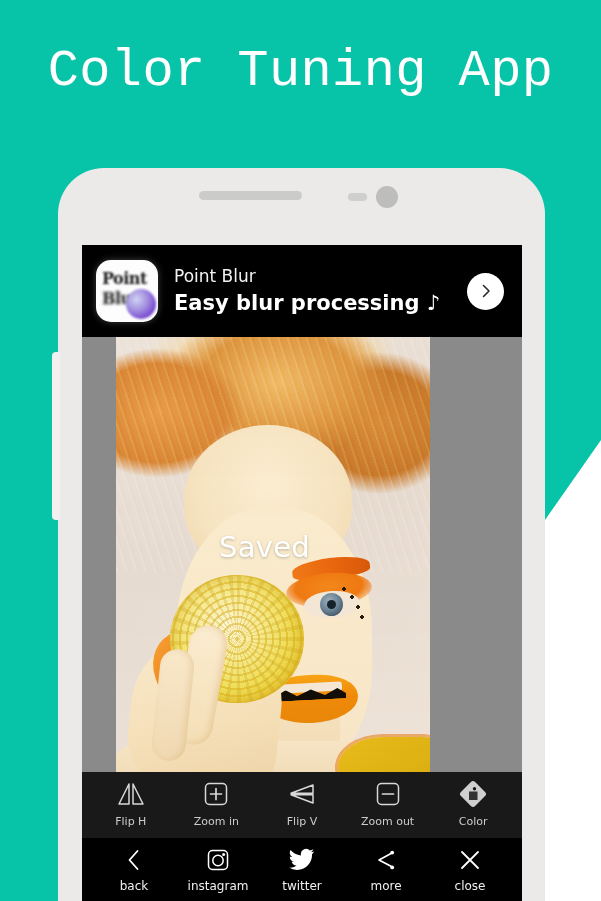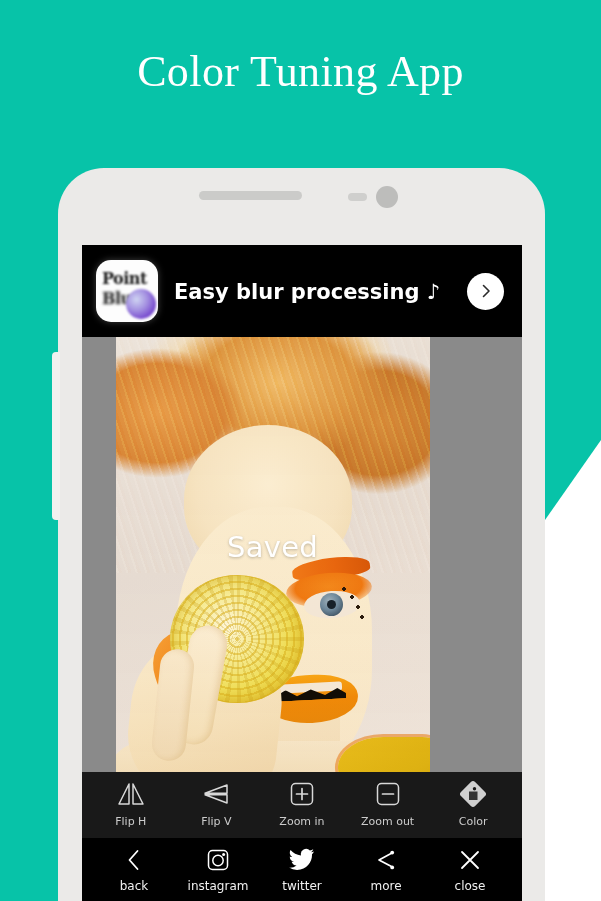--- a/index.html
+++ b/index.html
@@ -25,26 +25,26 @@
     position:absolute; right:0; top:440px; width:140px; height:200px;
     background:#ffffff;
     clip-path: polygon(100% 0, 100% 100%, 0 100%);
     z-index:1;
   }
   
   #title{
     position:absolute; top:42px; left:0; width:601px;
     text-align:center;
     color:#ffffff;
-    font-size:44px;
+    font-size:52px;
     font-weight:300;
     letter-spacing:0.4px;
     z-index:5;
     line-height:60px;
-    font-family:Liberation Serif, serif;
+    font-family:Liberation Mono, monospace;
   }
   
   #phone{
     position:absolute;
     left:58px; top:168px;
     width:487px; height:733px;
     background:#ebeae8;
     border-top-left-radius:46px;
     border-top-right-radius:46px;
     z-index:4;
@@ -257,21 +257,21 @@
     background:linear-gradient(150deg,#e8c01c 0%,#ddb512 60%,#cfa40c 100%);
     border-radius:46% 20% 30% 60%;
     box-shadow:0 0 0 3px rgba(232,122,16,0.55);
   }
   #warm-grade{
     inset:0; width:100%; height:100%;
     background:linear-gradient(180deg, rgba(255,190,90,0.10) 0%, rgba(255,160,40,0.06) 100%);
     mix-blend-mode:multiply;
   }
   #saved-overlay{
-    position:absolute; left:16px; top:193px; width:281px;
+    position:absolute; left:8px; top:193px; width:281px;
     text-align:center; color:#ffffff;
     font-size:29px; letter-spacing:0.3px;
     font-family:"DejaVu Sans", sans-serif;
     text-shadow:0 1px 3px rgba(0,0,0,0.25);
     z-index:20;
   }
   
   #tool-row{
     position:relative; width:440px; height:66px;
     background:#191919;
@@ -320,20 +320,21 @@
 
 <div id="screen">
 
   <div id="ad-banner">
     <div id="ad-icon">
       <span class="t1">Point</span>
       <span class="t2">Blur</span>
       <span class="blob"></span>
     </div>
     <div id="ad-text">
+      <div id="ad-title">Point Blur</div>
       <div id="ad-sub">Easy blur processing ♪</div>
     </div>
     <div id="ad-cta">
       <svg width="16" height="16" viewBox="0 0 16 16">
         <path d="M5.5 2.5 L11 8 L5.5 13.5" fill="none" stroke="#2b2b2b" stroke-width="1.6" stroke-linecap="round" stroke-linejoin="round"></path>
       </svg>
     </div>
   </div>
 
   <div id="photo-area">
@@ -374,36 +375,36 @@
         <svg width="30" height="26" viewBox="0 0 30 26">
           <path d="M13 3 L13 23 L3 23 Z" fill="none" stroke="#d8d8d8" stroke-width="1.5" stroke-linejoin="round"></path>
           <path d="M17 3 L17 23 L27 23 Z" fill="none" stroke="#d8d8d8" stroke-width="1.5" stroke-linejoin="round"></path>
         </svg>
       </div>
       <div class="tool-lbl">Flip H</div>
     </div>
 
     <div class="tool-item">
       <div class="tool-ico">
+        <svg width="28" height="28" viewBox="0 0 28 28">
+          <rect x="3.5" y="3.5" width="21" height="21" rx="4" fill="none" stroke="#d8d8d8" stroke-width="1.5"></rect>
+          <path d="M14 8.5 L14 19.5 M8.5 14 L19.5 14" stroke="#d8d8d8" stroke-width="1.7" stroke-linecap="round"></path>
+        </svg>
+      </div>
+      <div class="tool-lbl">Zoom in</div>
+    </div>
+
+    <div class="tool-item">
+      <div class="tool-ico">
         <svg width="30" height="26" viewBox="0 0 30 26">
           <path d="M26 4 L26 12.2 L4 12.2 Z" fill="none" stroke="#d8d8d8" stroke-width="1.5" stroke-linejoin="round"></path>
           <path d="M26 13.8 L26 22 L4 13.8 Z" fill="none" stroke="#d8d8d8" stroke-width="1.5" stroke-linejoin="round"></path>
         </svg>
       </div>
       <div class="tool-lbl">Flip V</div>
-    </div>
-
-    <div class="tool-item">
-      <div class="tool-ico">
-        <svg width="28" height="28" viewBox="0 0 28 28">
-          <rect x="3.5" y="3.5" width="21" height="21" rx="4" fill="none" stroke="#d8d8d8" stroke-width="1.5"></rect>
-          <path d="M14 8.5 L14 19.5 M8.5 14 L19.5 14" stroke="#d8d8d8" stroke-width="1.7" stroke-linecap="round"></path>
-        </svg>
-      </div>
-      <div class="tool-lbl">Zoom in</div>
     </div>
 
     <div class="tool-item">
       <div class="tool-ico">
         <svg width="28" height="28" viewBox="0 0 28 28">
           <rect x="3.5" y="3.5" width="21" height="21" rx="4" fill="none" stroke="#d8d8d8" stroke-width="1.5"></rect>
           <path d="M8.5 14 L19.5 14" stroke="#d8d8d8" stroke-width="1.7" stroke-linecap="round"></path>
         </svg>
       </div>
       <div class="tool-lbl">Zoom out</div>

